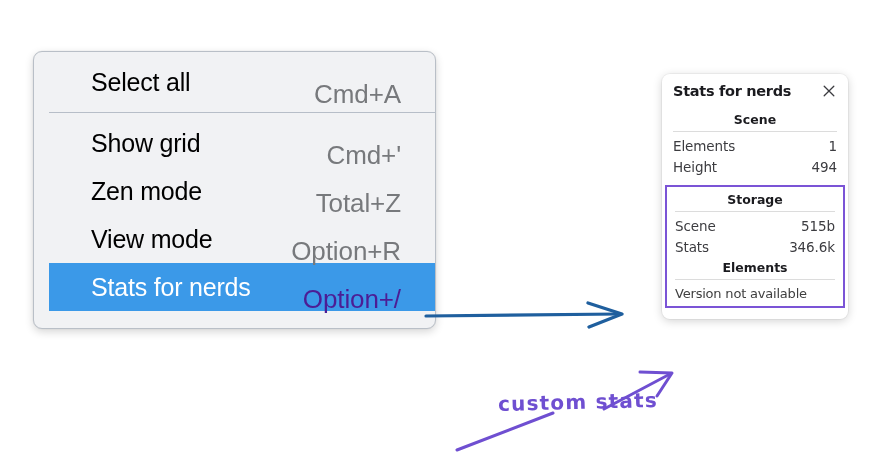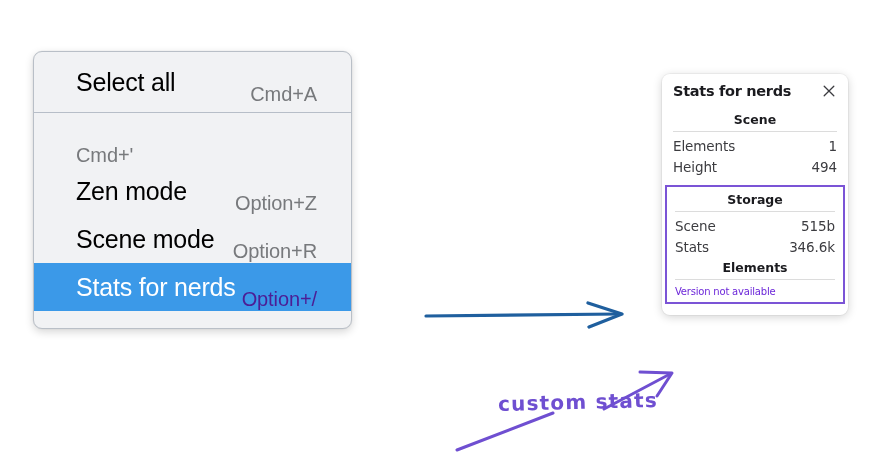--- a/index.html
+++ b/index.html
@@ -14,27 +14,27 @@
     overflow: hidden;
     font-family: "Liberation Sans", sans-serif;
     -webkit-font-smoothing: antialiased;
   }
 
   
   #context-menu {
     position: absolute;
     left: 33px;
     top: 51px;
-    width: 319px;
+    width: 403px;
     background: #f1f2f4;
     border: 1px solid #b9bfc7;
     border-radius: 9px;
     box-shadow: 0 3px 9px rgba(0,0,0,0.16), 0 0 0 0.5px rgba(0,0,0,0.04);
     box-sizing: border-box;
-    padding: 6px 0 0 0;
+    padding: 6px 0 0 15px;
     overflow: hidden;
   }
   .menu-group { padding: 0; }
   .menu-sep {
     height: 1px;
     background: #b7bec8;
     margin: 6px 0 0 0;
   }
   .menu-group.second { padding-top: 6px; }
   .menu-item {
@@ -45,21 +45,21 @@
     padding: 0 34px 0 42px;
     box-sizing: border-box;
     cursor: default;
   }
   .menu-item .label {
     font-size: 25px;
     color: #000000;
     letter-spacing: -0.2px;
   }
   .menu-item .shortcut {
-    font-size: 20px;
+    font-size: 26px;
     color: #77797c;
     letter-spacing: -0.1px;
     margin-top: 24px;
   }
   .menu-item.selected {
     background: #3b99e8;
   }
   .menu-item.selected .label { color: #ffffff; }
   .menu-item.selected .shortcut { color: #4c1d95; }
   .menu-footer { height: 17px; }
@@ -110,22 +110,22 @@
     display: flex;
     justify-content: space-between;
     align-items: flex-start;
     font-size: 13.5px;
     color: #3c3c40;
     padding: 2.5px 0;
     letter-spacing: -0.1px;
   }
   .stat-row .v { color: #3c3c40; }
   .version-text {
-    font-size: 10px;
-    color: #6d28d9;
+    font-size: 13px;
+    color: #404040;
     padding: 3px 0 0 0;
     letter-spacing: -0.2px;
   }
   
   .highlight-box {
     position: relative;
     border: 2px solid #7b54d6;
     margin: 8px -8px 0 -8px;
     padding: 2px 8px 5px 8px;
     box-sizing: border-box;
@@ -161,28 +161,29 @@
     <div class="menu-item">
       <span class="label">Select all</span>
       <span class="shortcut">Cmd+A</span>
     </div>
   </div>
 
   <div class="menu-sep"></div>
 
   <div class="menu-group second">
     <div class="menu-item">
+      <span class="label">Show grid</span>
       <span class="shortcut">Cmd+'</span>
     </div>
     <div class="menu-item">
       <span class="label">Zen mode</span>
-      <span class="shortcut">Option+Z</span>
-    </div>
-    <div class="menu-item">
-      <span class="label">Scene mode</span>
+      <span class="shortcut">Total+Z</span>
+    </div>
+    <div class="menu-item">
+      <span class="label">View mode</span>
       <span class="shortcut">Option+R</span>
     </div>
     <div class="menu-item selected">
       <span class="label">Stats for nerds</span>
       <span class="shortcut">Option+/</span>
     </div>
   </div>
 
   <div class="menu-footer"></div>
 </div>

